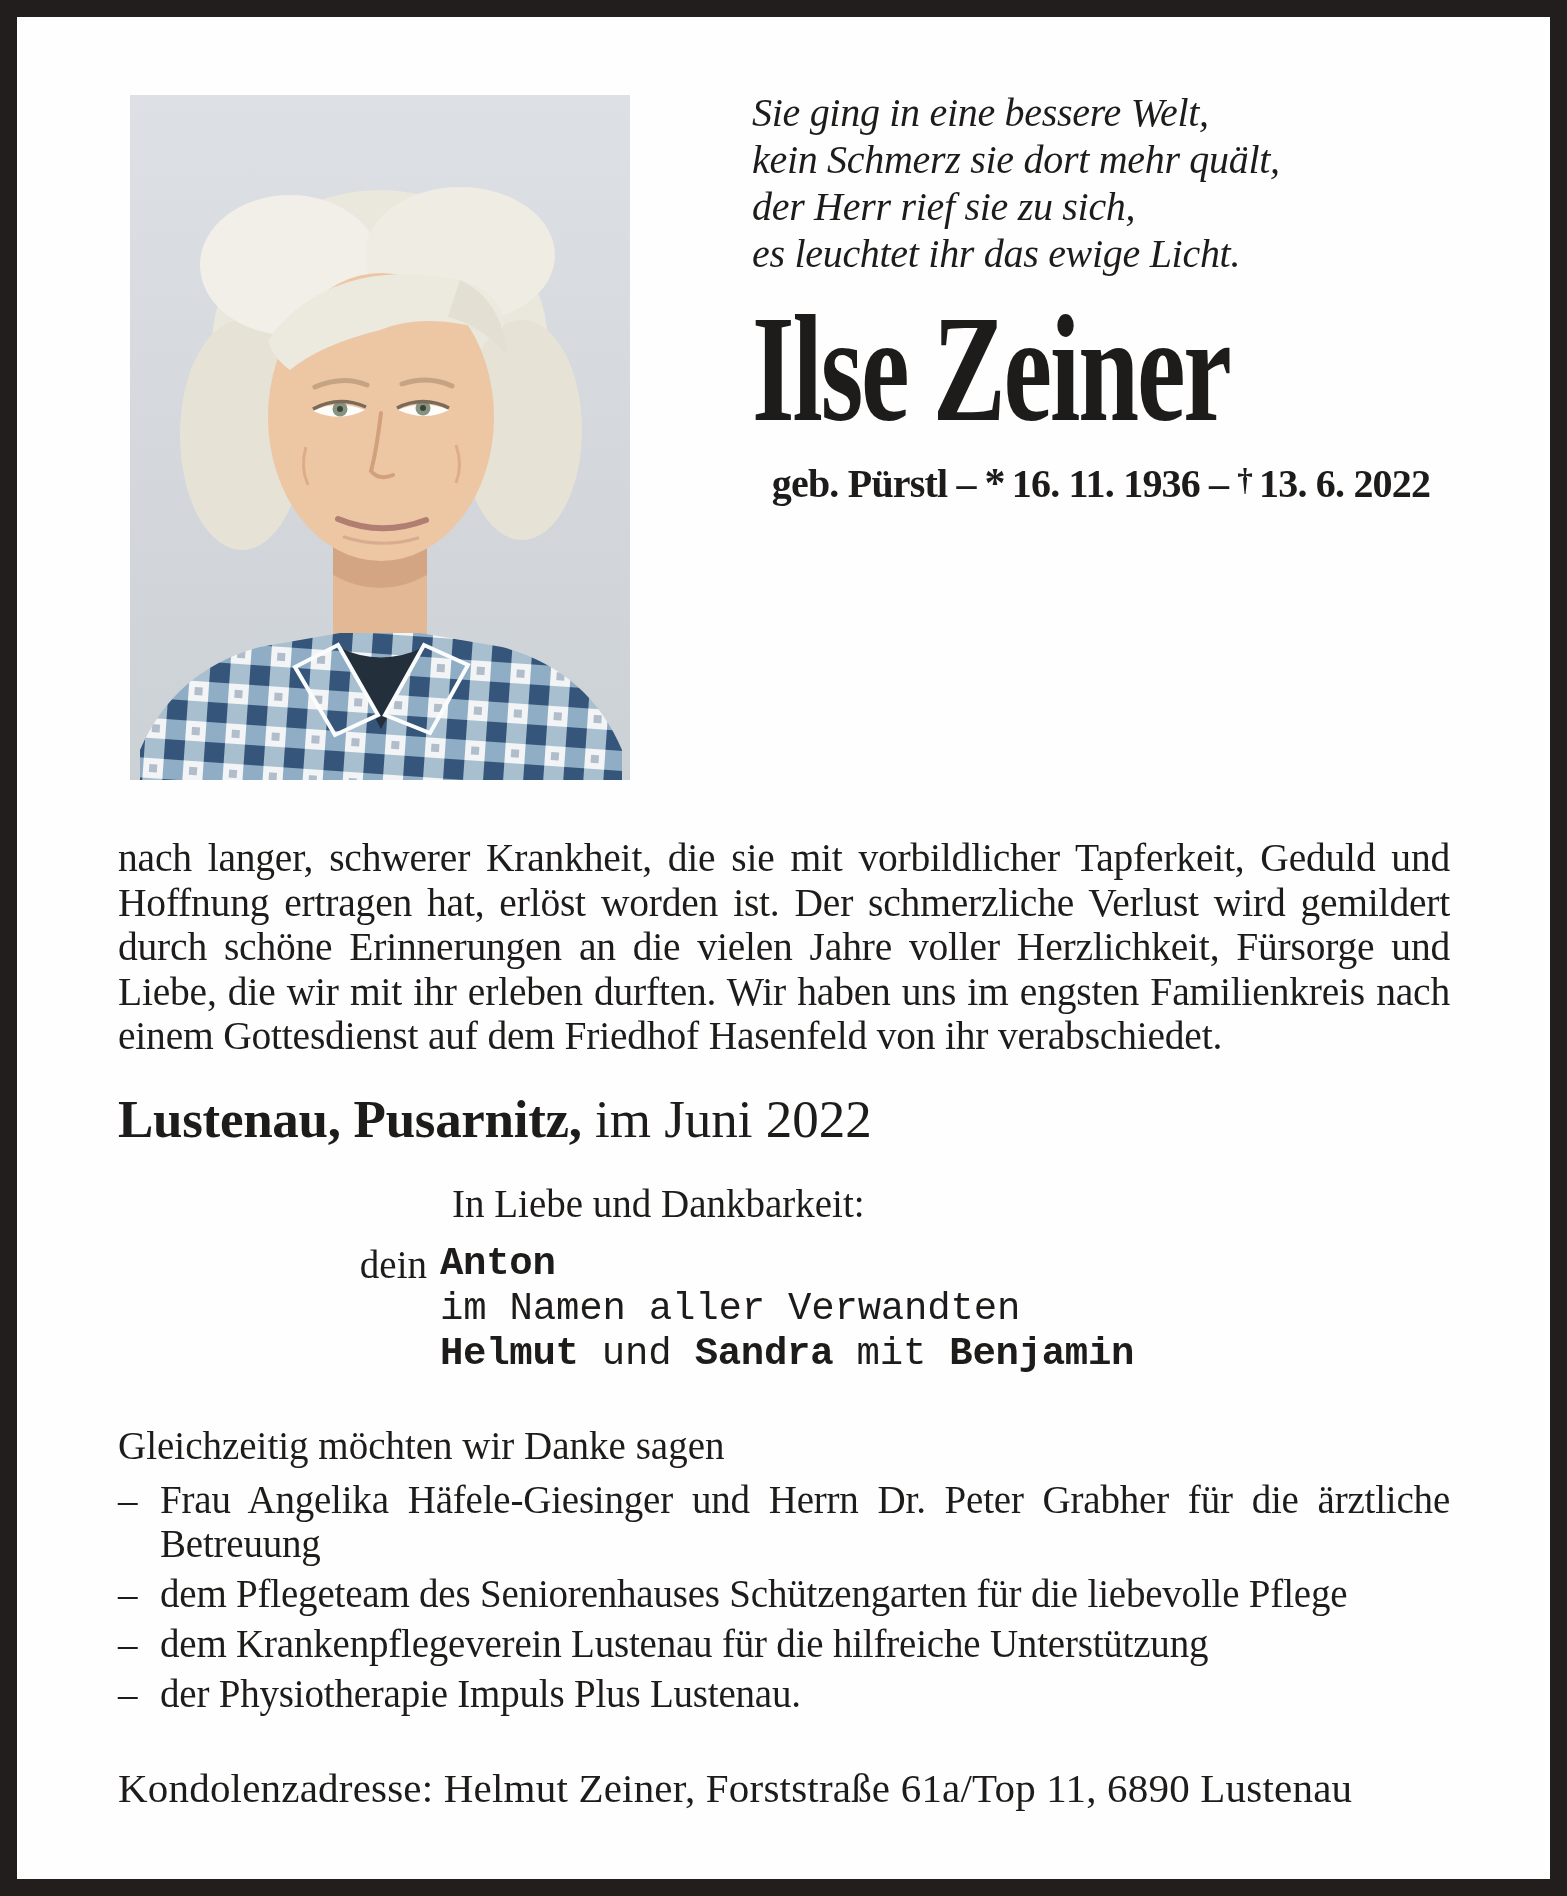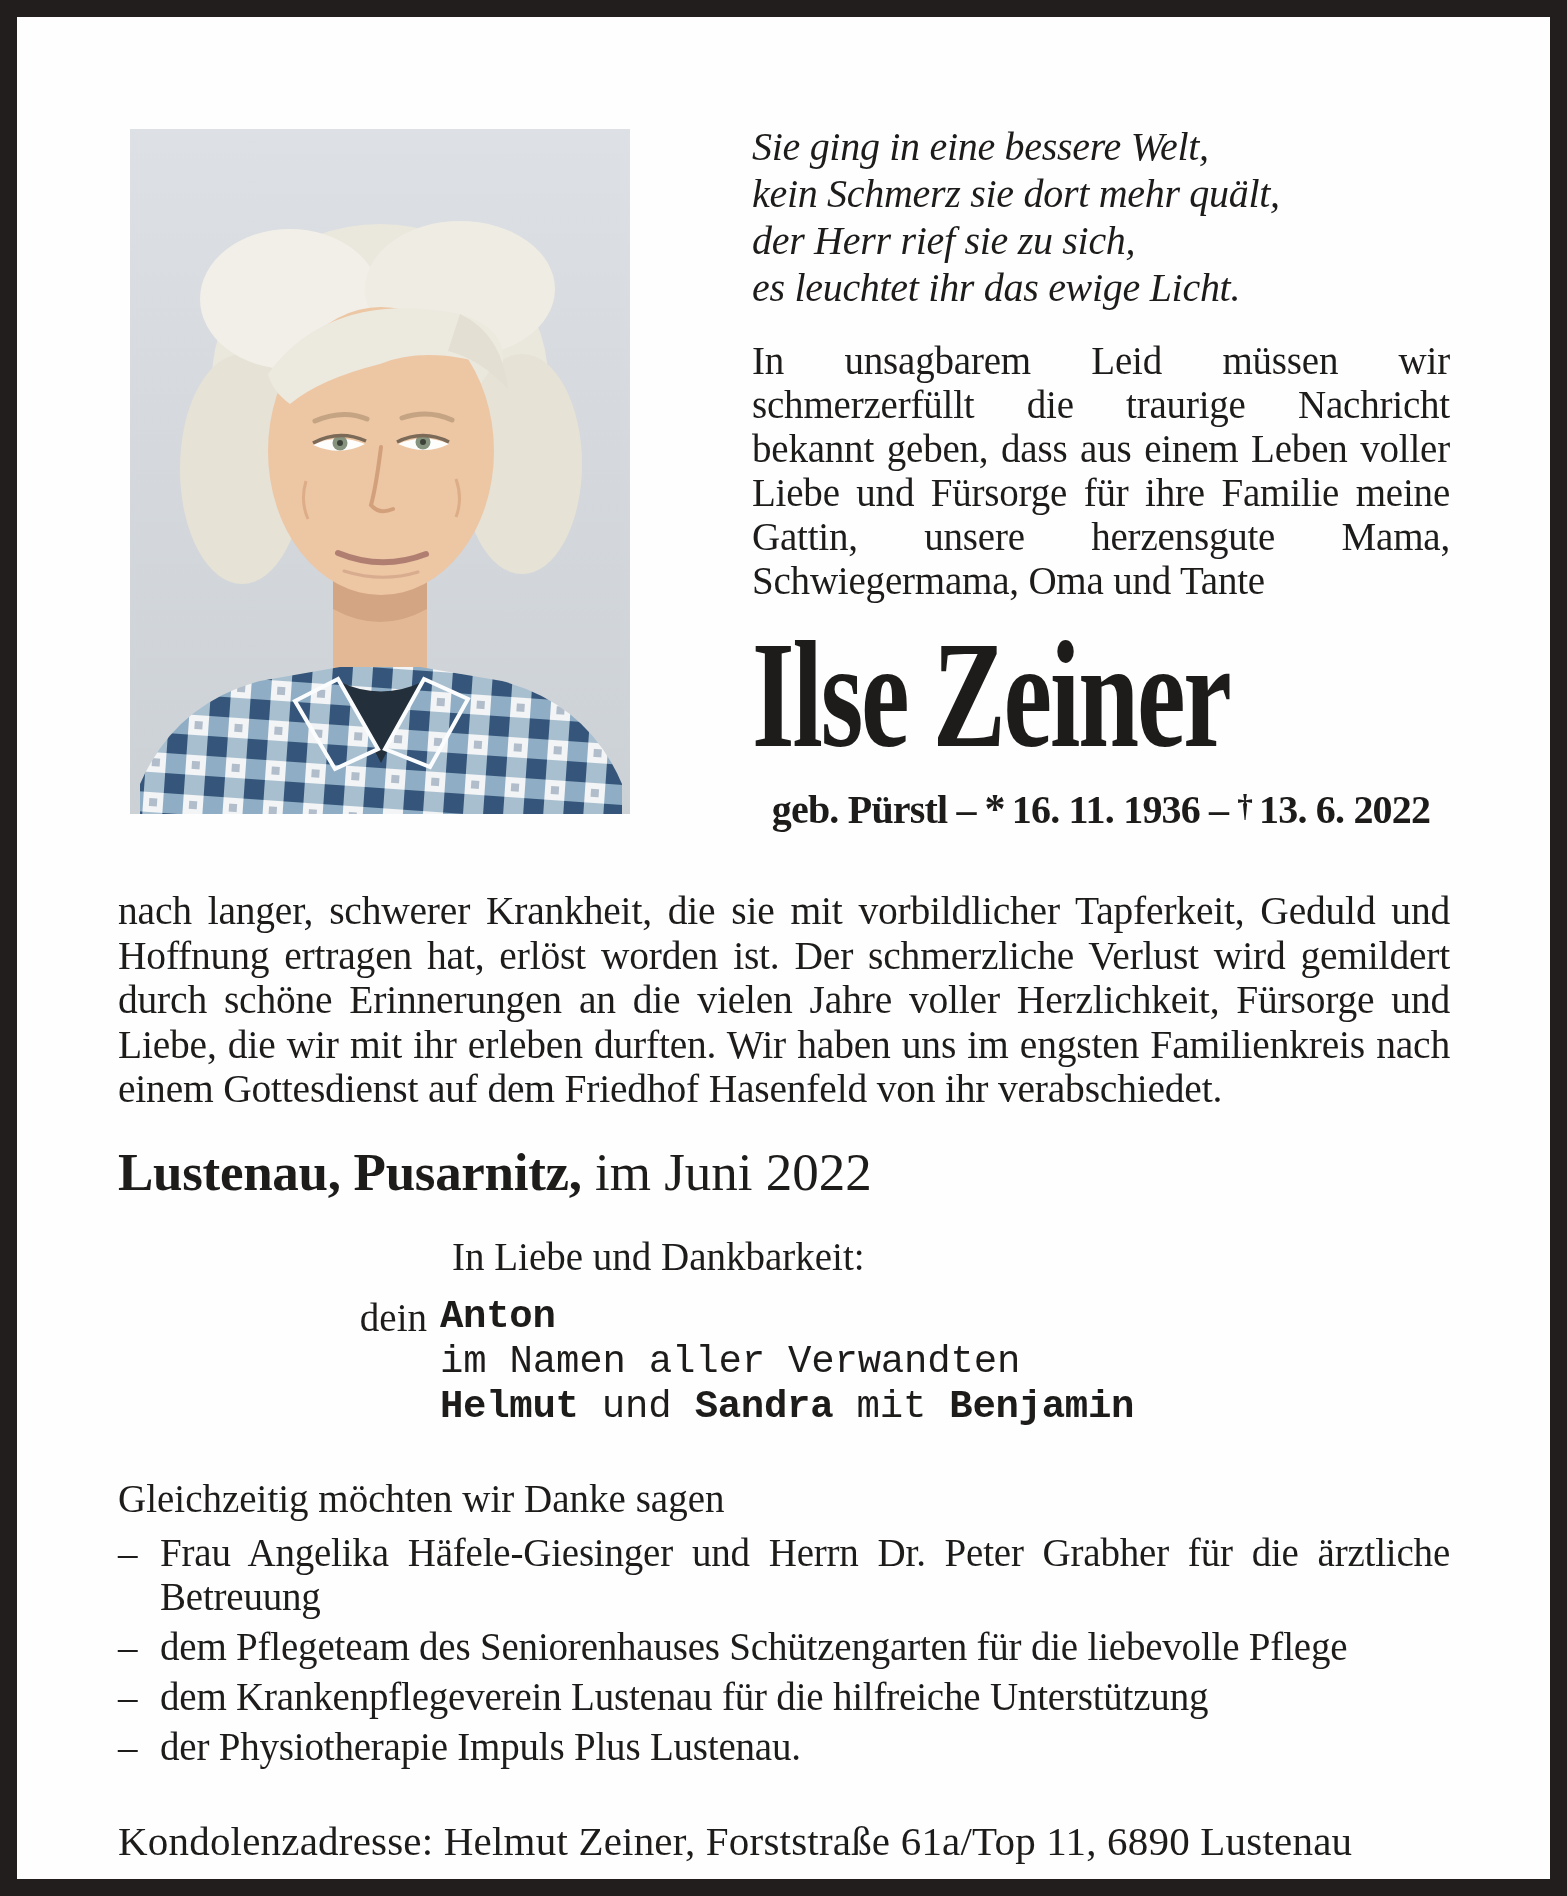--- a/index.html
+++ b/index.html
@@ -13,21 +13,21 @@
     position: relative;
     width: 1567px; height: 1896px;
     background: #211e1d;
     box-sizing: border-box;
     padding: 17px;
   }
   .sheet {
     width: 100%; height: 100%;
     background: #fefefe;
     box-sizing: border-box;
-    padding: 112px 100px 0 101px;
+    padding: 78px 100px 0 101px;
     overflow: hidden;
   }
   
   .top { display: flex; align-items: flex-start; }
   .photo {
     flex: 0 0 500px;
     width: 500px; height: 685px;
     margin-left: 12px;
     background: #d9dde1;
     overflow: hidden;
@@ -167,21 +167,20 @@
         </svg>
       </div>
 
       <div class="right-col">
         <div class="poem">
             <div class="poem-line">Sie ging in eine bessere Welt,</div>
             <div class="poem-line">kein Schmerz sie dort mehr quält,</div>
             <div class="poem-line">der Herr rief sie zu sich,</div>
             <div class="poem-line">es leuchtet ihr das ewige Licht.</div>
           </div>
-        <p class="intro">In unsagbarem Leid müssen wir schmerzerfüllt die traurige Nachricht bekannt geben, dass aus einem Leben voller Liebe und Fürsorge für ihre Familie meine Gattin, unsere herzensgute Mama, Schwiegermama, Oma und Tante</p>
         <h1 class="name">Ilse Zeiner</h1>
         <div class="vitals">
           <span>geb. Pürstl</span><span class="vd">–</span><span class="star">*</span><span>16. 11. 1936</span><span class="vd">–</span><span class="dagger">†</span><span>13. 6. 2022</span>
         </div>
       </div>
     </div>
 
     <p class="obituary">nach langer, schwerer Krankheit, die sie mit vorbildlicher Tapferkeit, Geduld und Hoffnung ertragen hat, erlöst worden ist. Der schmerzliche Verlust wird gemildert durch schöne Erinnerungen an die vielen Jahre voller Herzlichkeit, Fürsorge und Liebe, die wir mit ihr erleben durften. Wir haben uns im engsten Familienkreis nach einem Gottesdienst auf dem Friedhof Hasenfeld von ihr verabschiedet.</p>
 
     <p class="dateline"><b>Lustenau, Pusarnitz,</b> <span>im Juni 2022</span></p>

